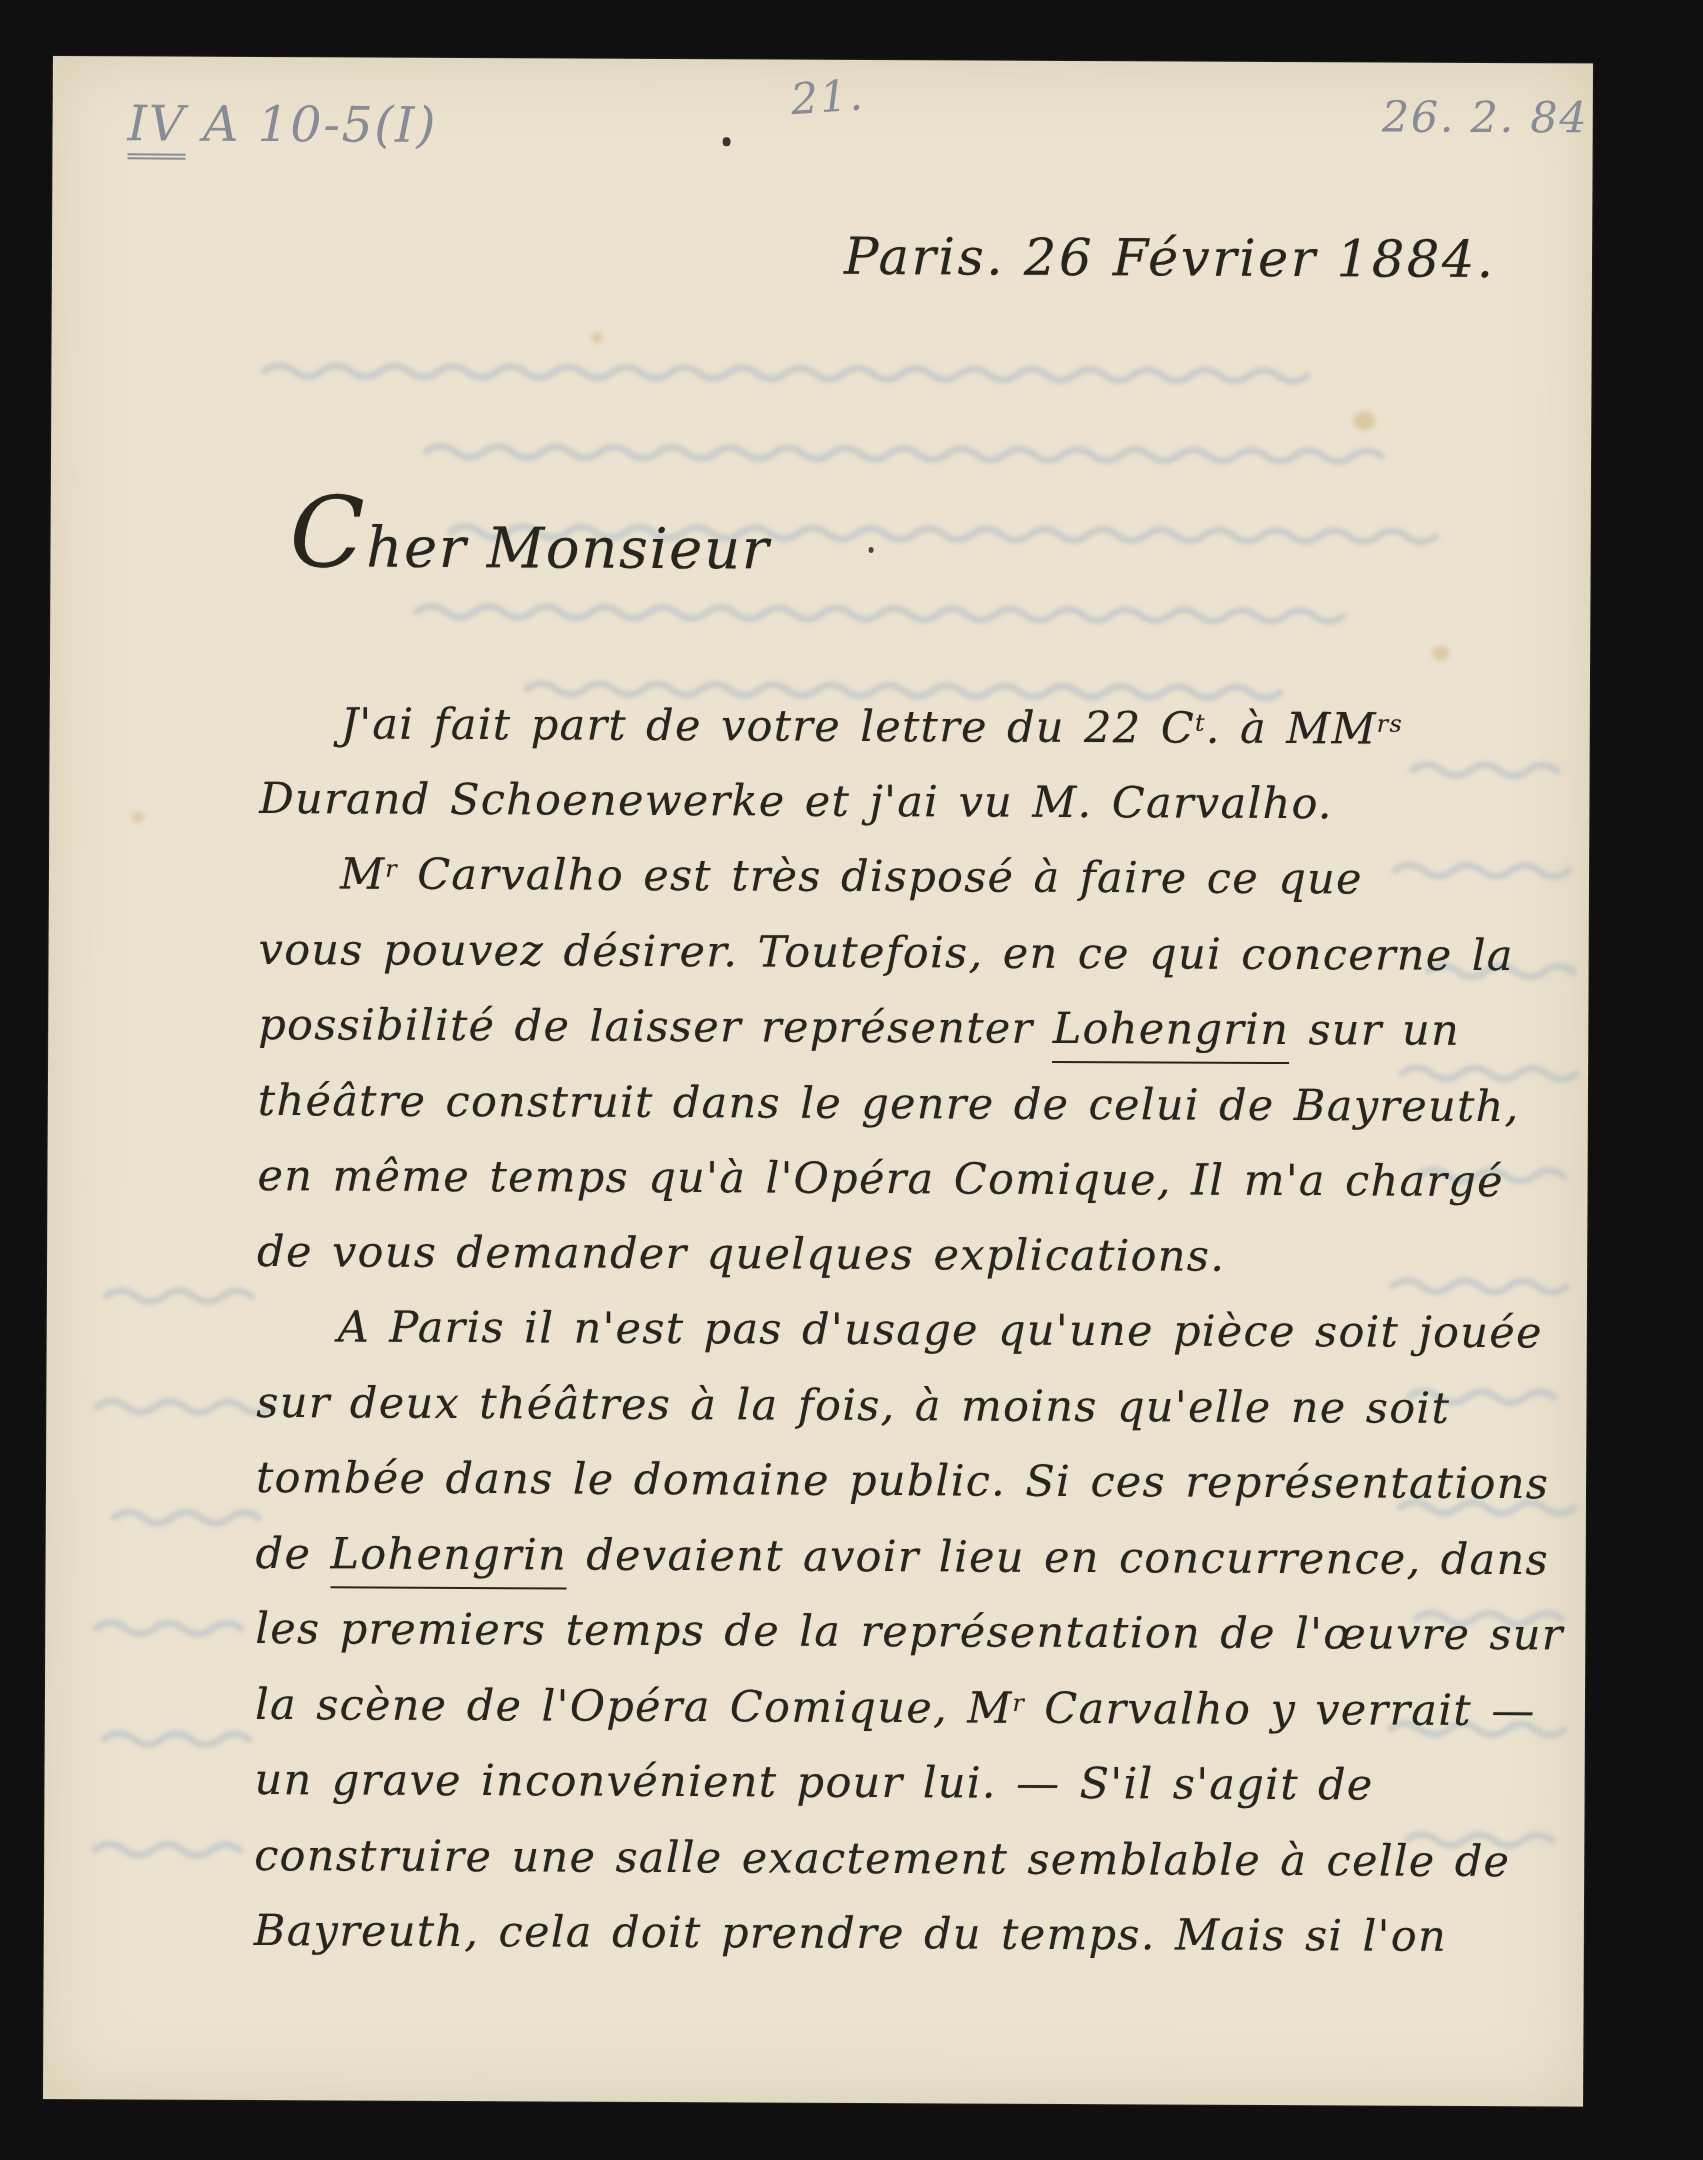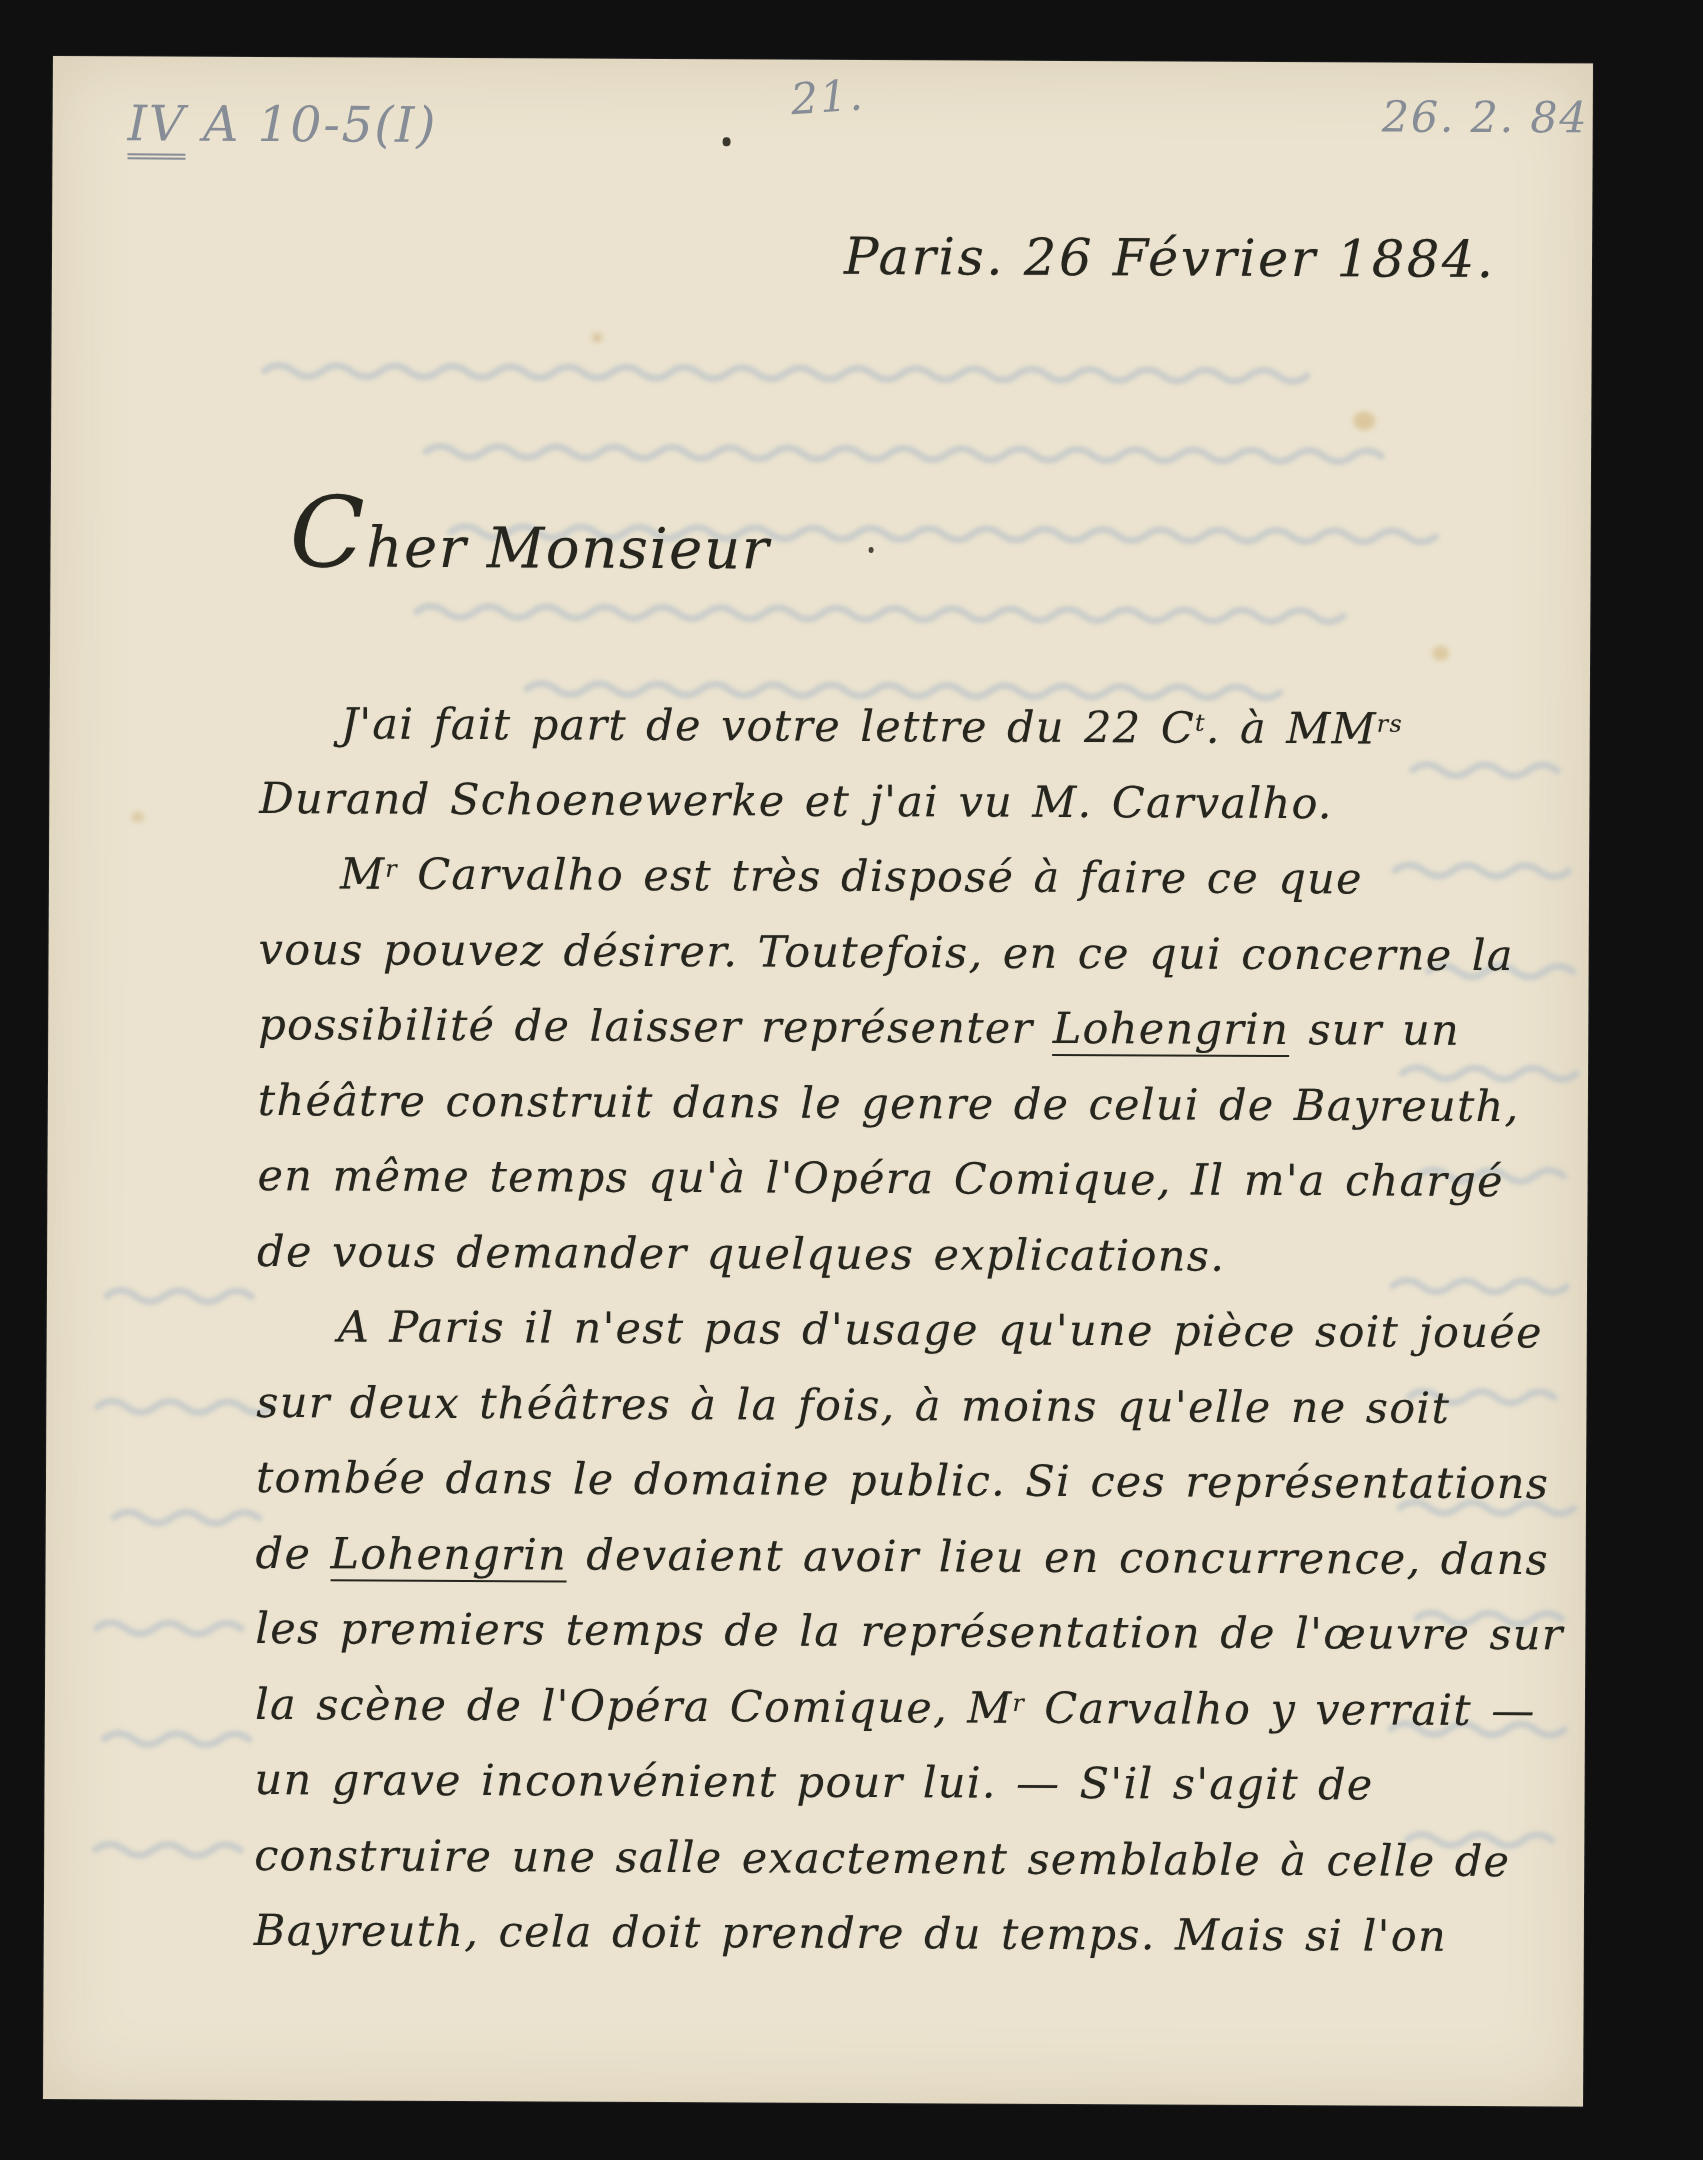--- a/index.html
+++ b/index.html
@@ -49,21 +49,21 @@
   .salutation{ left:239px; top:436px; font-size:56px; letter-spacing:1.7px; }
   .salutation::first-letter{ font-size:1.75em; line-height:0.8; }
   .letter-line{
     position:absolute;
     left:210px;
     font-size:43px;
     letter-spacing:1.3px;
     word-spacing:4.3px;
   }
   .letter-line.indent{ left:291px; }
-  .letter-line .u{ border-bottom:2.6px solid currentColor; padding-bottom:1px; }
+  .letter-line .u{ border-bottom:2.6px solid currentColor; padding-bottom:8px; }
   .letter-line .sup, .pencil .sup{ font-size:0.55em; vertical-align:0.5em; }
 
   
   .bleed{ position:absolute; left:0; top:0; pointer-events:none; filter:blur(1.9px); opacity:0.5; }
 
   
   .spot{ position:absolute; border-radius:50%; filter:blur(2.6px); }
   .speck{ position:absolute; border-radius:50%; }
 </style>
 </head>

